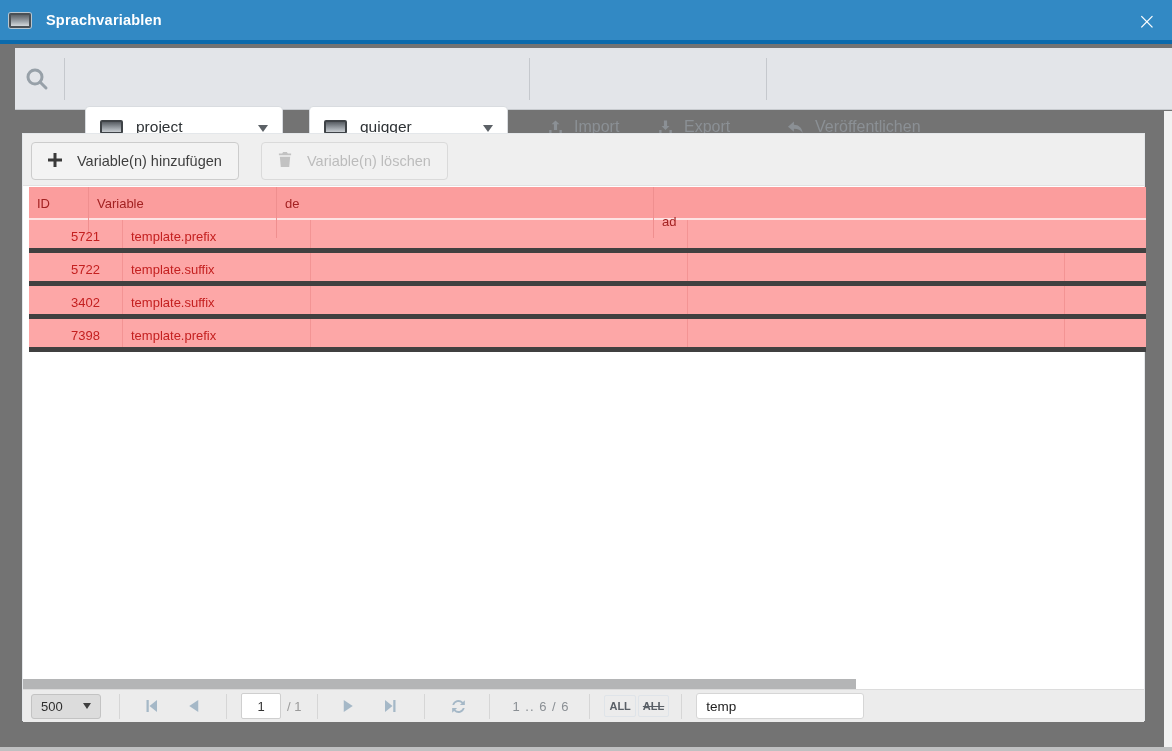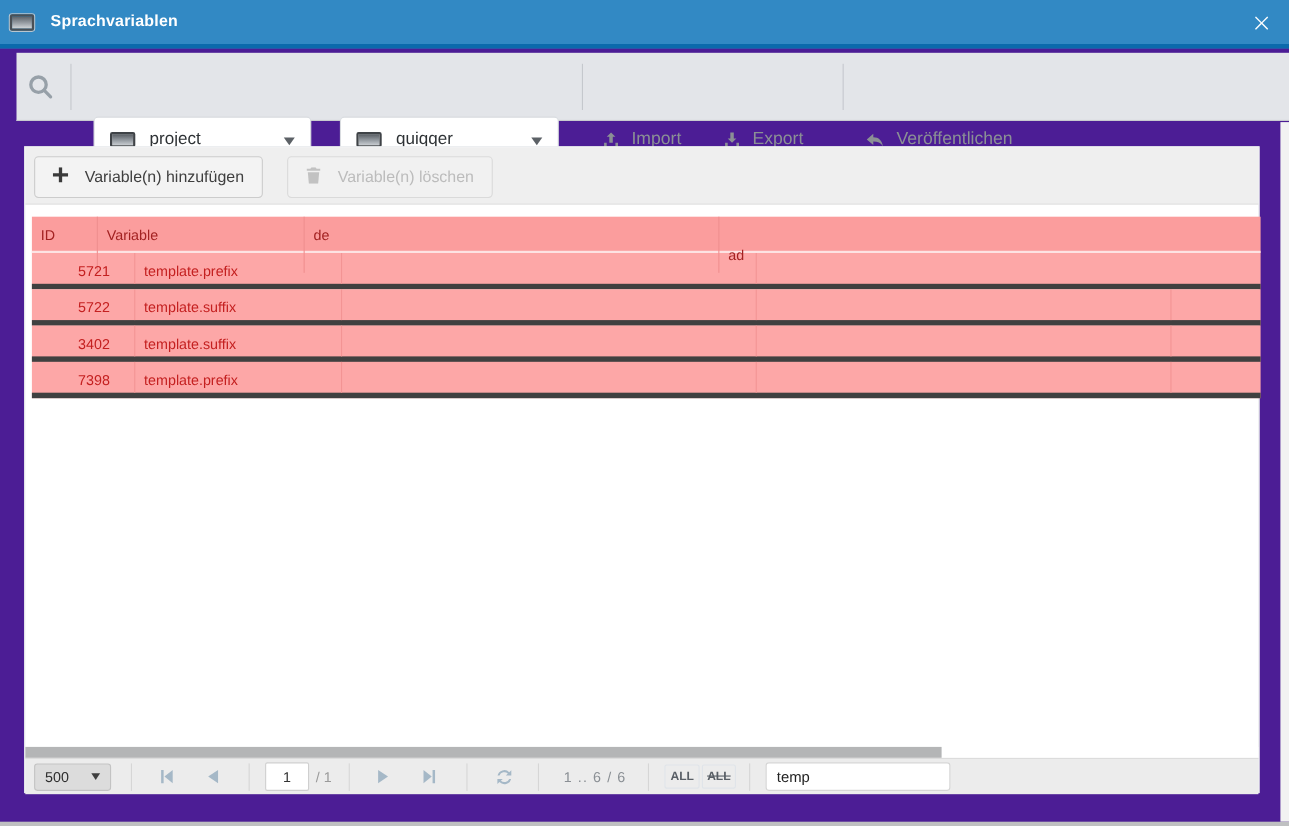--- a/index.html
+++ b/index.html
@@ -1,21 +1,21 @@
 <!DOCTYPE html>
 <html><head>
 <meta charset="utf-8">
 <style>
   * { margin:0; padding:0; box-sizing:border-box; }
   html,body { width:1172px; height:751px; }
   body {
     font-family:"Liberation Sans","DejaVu Sans",sans-serif;
     background:#ffffff; position:relative; overflow:hidden;
   }
-  .stage { position:absolute; inset:0; width:1172px; height:751px; background:#4c1d95; }
+  .stage { position:absolute; inset:0; width:1172px; height:751px; background:#737373; }
 
   
   .titlebar {
     position:absolute; left:0; top:0; width:1172px; height:44px;
     background:#3289c4; border-bottom:4px solid #0b6aac;
     display:flex; align-items:center;
   }
   .title-icon {
     width:22px; height:15px; margin-left:9px; border:2px solid #4b5055;
     border-radius:2px; background:linear-gradient(180deg,#5d6268 0%,#9aa0a6 55%,#d4d8db 100%);
@@ -70,21 +70,21 @@
     background:#efefef; border-bottom:1px solid #e2e2e2;
   }
   .action-btn {
     position:absolute; top:8px; height:38px; border:1px solid #cccccc; border-radius:4px;
     background:#f3f3f3; display:flex; align-items:center; font-size:14.5px;
     color:#3f3f3f; cursor:pointer; gap:15px; padding:0 16px;
   }
   .action-btn.disabled { color:#bcbcbc; border-color:#dadada; background:#f1f1f1; cursor:default; }
 
   
-  .grid { position:absolute; left:6px; top:63px; width:1117px; }
+  .grid { position:absolute; left:6px; top:53px; width:1117px; }
   .grow {
     display:grid; grid-template-columns:60px 188px 377px 377px 115px;
     height:33px; line-height:33px; font-size:13px;
   }
   .ghead { background:#fb9d9d; color:#a32222; border-bottom:2px solid #fde3e3; }
   .ghead > div { padding-left:8px; border-right:1px solid #ef8f8f; cursor:pointer; }
   .ghead > div:last-child { border-right:none;margin-top:18px; }
   .gbody .grow { background:#fda7a7; color:#c42020; border-bottom:5px solid #404040; cursor:pointer;padding-left:34px; }
   .gbody .grow > div {
     padding-left:8px; border-right:1px solid #f39494;

